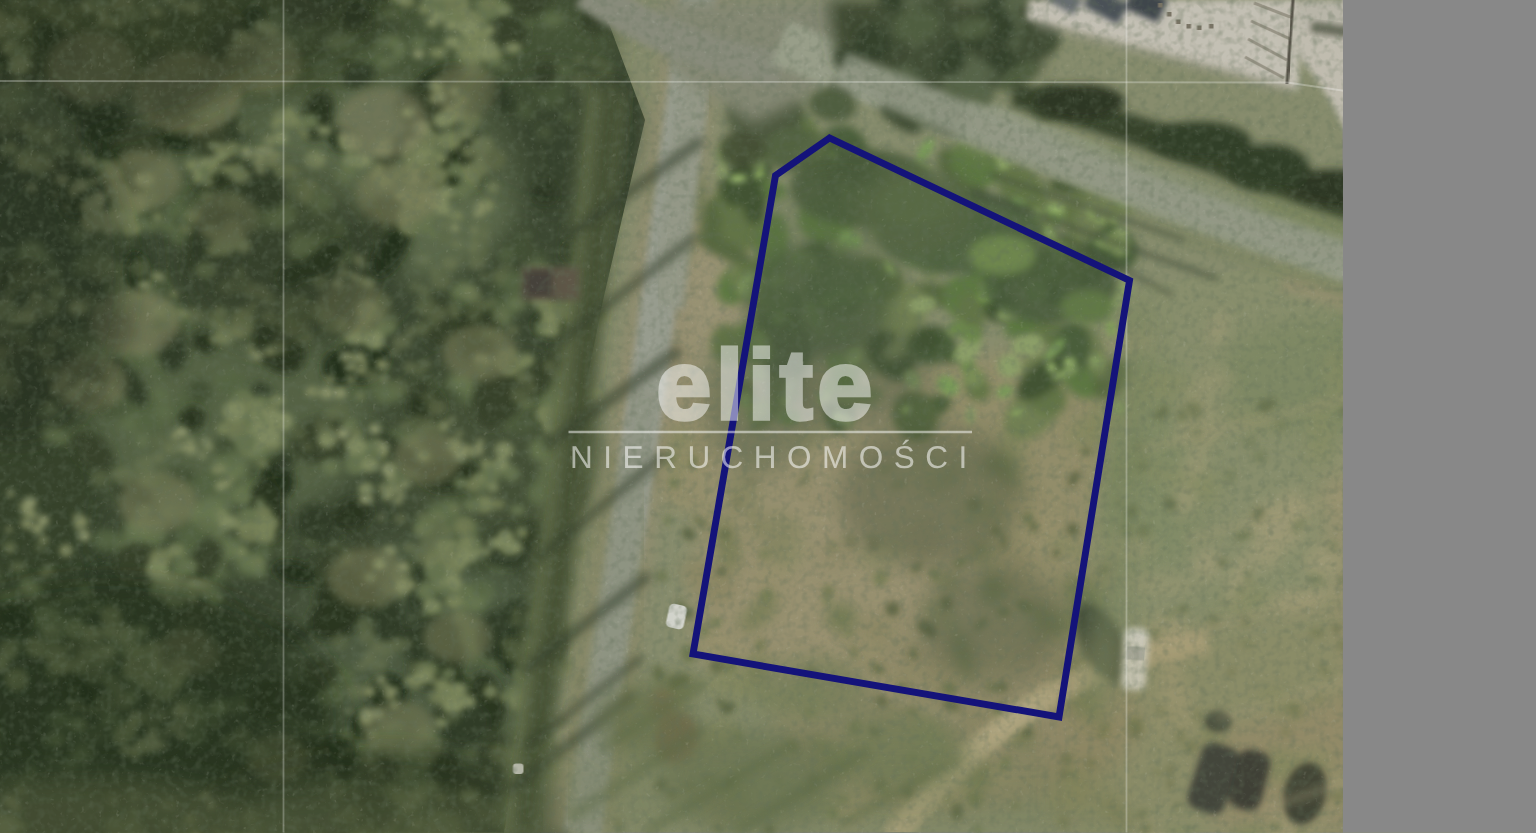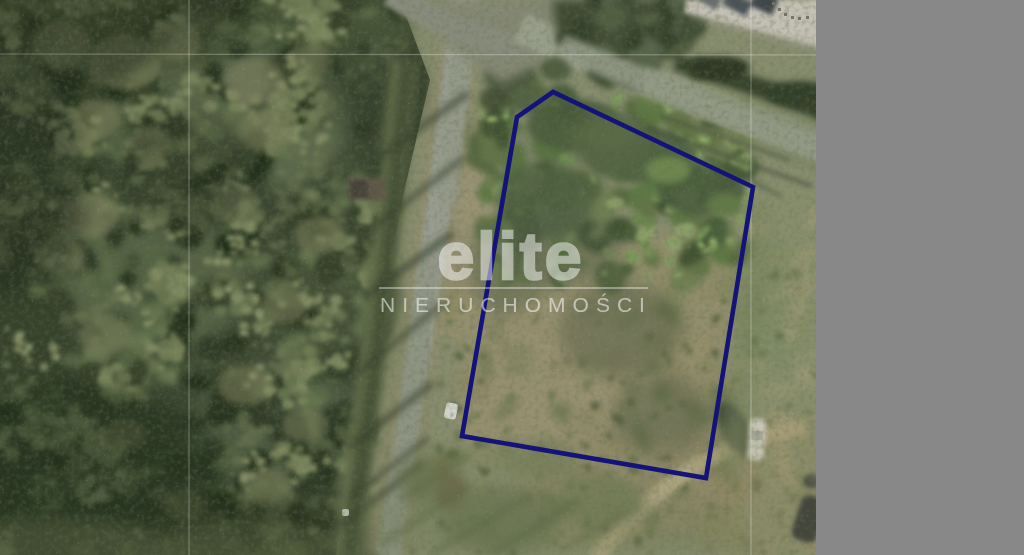--- a/index.html
+++ b/index.html
@@ -1,15 +1,15 @@
 <!DOCTYPE html>
 <html><head><meta charset="utf-8">
 <style>
   html,body{margin:0;padding:0;background:#888;}
-  #wrap{width:816px;height:555px;overflow:hidden;position:relative;font-family:"Liberation Sans",sans-serif;}
+  #wrap{width:895px;height:555px;overflow:hidden;position:relative;font-family:"Liberation Sans",sans-serif;}
 </style></head>
 <body>
 
 <div id="wrap">
 <svg width="1024" height="555" viewBox="0 0 1024 555">
 <defs>
   <filter id="b2" x="-30%" y="-30%" width="160%" height="160%">
           <feGaussianBlur stdDeviation="2"></feGaussianBlur>
         </filter>
   <filter id="b3" x="-30%" y="-30%" width="160%" height="160%">

